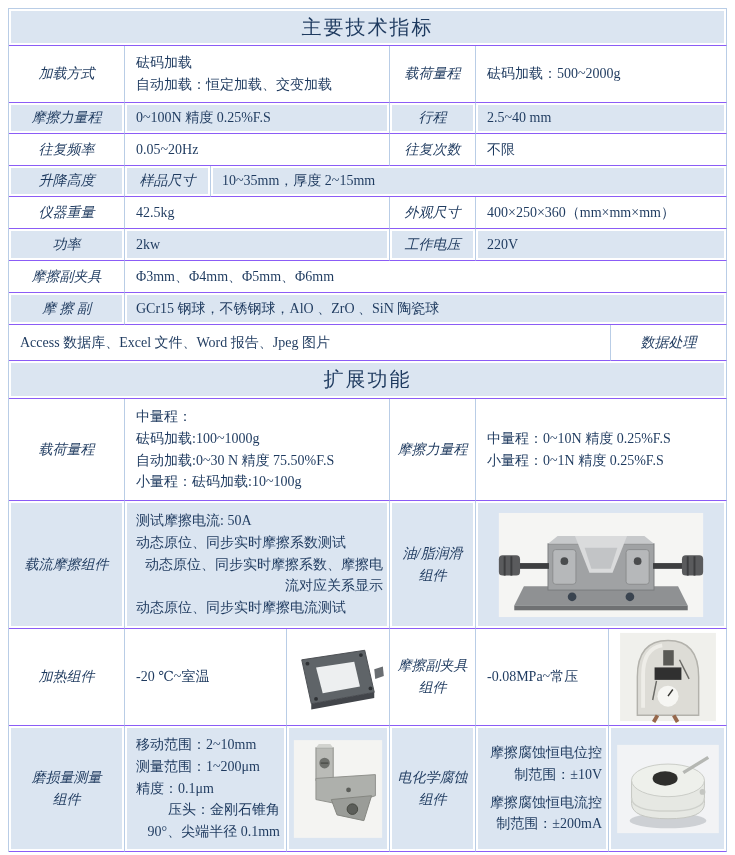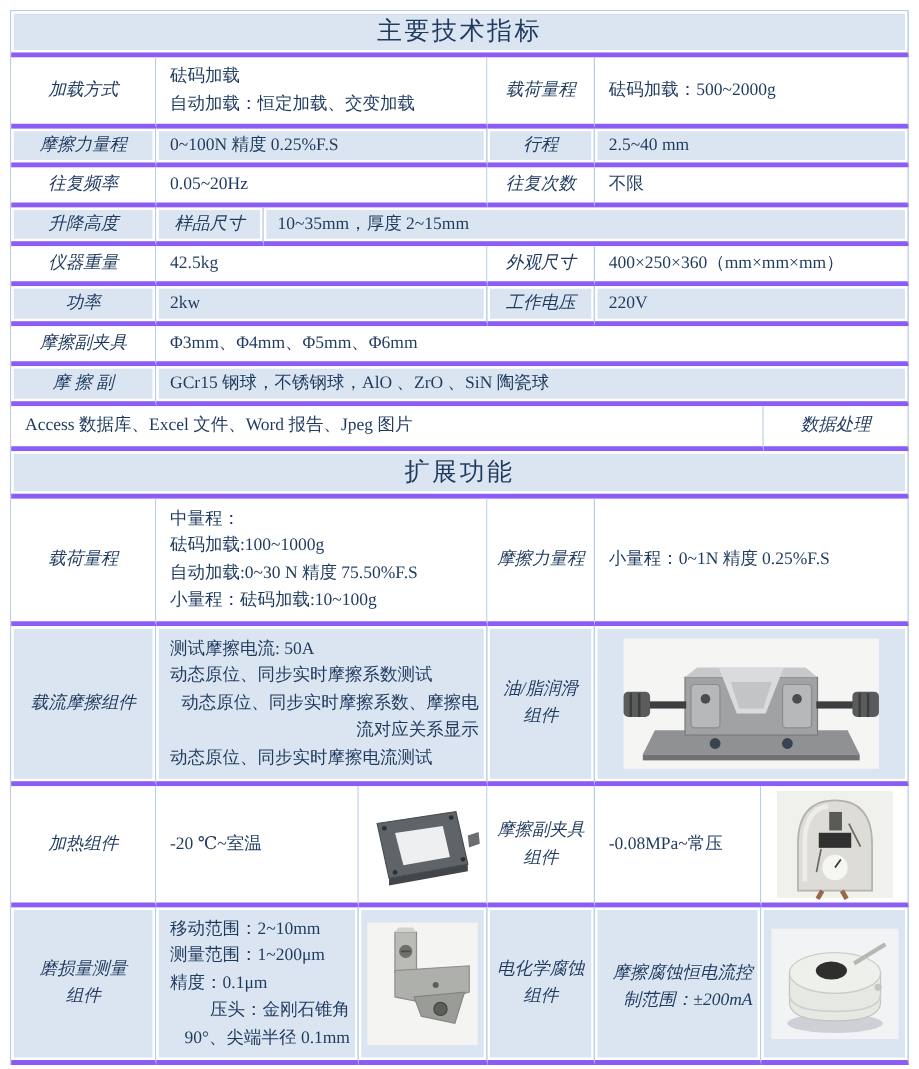--- a/index.html
+++ b/index.html
@@ -12,42 +12,42 @@
   .page { padding:8px; }
   .tbl {
     width:719px;
     border-top:1px solid #b9cde6;
     border-left:1px solid #b9cde6;
     background:#ffffff;
   }
   .row { display:flex; width:100%; }
   .cell {
     border-right:1px solid #b9cde6;
-    border-bottom:4px solid #8b5cf6;
+    border-bottom:1px solid #8b5cf6;
     display:flex; flex-direction:column; justify-content:center;
     font-size:14px; line-height:1.55;
     background:#ffffff;
     overflow:hidden;
   }
   .blue { background:#dbe5f1; box-shadow: inset 0 0 0 2px #ffffff; }
   .label { align-items:center; text-align:center; padding:2px 4px;font-style:italic; }
   .value { padding:2px 6px 2px 11px; align-items:flex-start; text-align:right; }
   .title-cell { align-items:center; font-size:20px; letter-spacing:2px; }
   
   .h37{height:37px}.h57{height:57px}.h31{height:31px}.h32{height:32px}
   .h36{height:36px}.h38{height:38px}.h102{height:102px}.h128{height:128px}
   .h97{height:97px}.h126{height:126px}
   
   .c-l1{width:116px}.c-v1{width:265px}.c-l2{width:86px}.c-v2{flex:1}
   
   .c-span{flex:1}
   
   .c-t1{width:162px}.c-i1{width:103px}.c-t2{width:133px}.c-i2{flex:1}
   .ln { display:block; }
-  .gap { margin-top:6px;font-style:italic; }
+  .gap { margin-top:6px; }
   .photo-cell { align-items:center; justify-content:center; padding:2px; }
   .photo-cell svg { display:block; }
 </style>
 </head>
 <body>
 
 <div class="page">
   <div class="tbl">
 
     <div class="row h37">
@@ -122,20 +122,21 @@
     <div class="row h102">
       <div class="cell c-l1 label">载荷量程</div>
       <div class="cell c-v1 value">
         <span class="ln">中量程：</span>
         <span class="ln">砝码加载:100~1000g</span>
         <span class="ln">自动加载:0~30 N  精度 75.50%F.S</span>
         <span class="ln">小量程：砝码加载:10~100g</span>
       </div>
       <div class="cell c-l2 label">摩擦力量程</div>
       <div class="cell c-v2 value">
+        <span class="ln">中量程：0~10N  精度 0.25%F.S</span>
         <span class="ln">小量程：0~1N  精度 0.25%F.S</span>
       </div>
     </div>
 
     <div class="row h128">
       <div class="cell c-l1 label blue">载流摩擦组件</div>
       <div class="cell c-v1 value blue">
         <span class="ln">测试摩擦电流: 50A</span>
         <span class="ln">动态原位、同步实时摩擦系数测试</span>
         <span class="ln">动态原位、同步实时摩擦系数、摩擦电流对应关系显示</span>
@@ -233,20 +234,21 @@
           <line x1="31" y1="30" x2="39" y2="30" stroke="#4b4d49" stroke-width="1.5"></line>
           <circle cx="60" cy="58" r="2.5" fill="#5c5e5a"></circle>
           <circle cx="64" cy="78" r="5.5" fill="#5c5e5a" stroke="#44463f"></circle>
         </svg>
       </div>
       <div class="cell c-l2 label blue">
         <span class="ln">电化学腐蚀</span>
         <span class="ln">组件</span>
       </div>
       <div class="cell c-t2 value blue">
+        <span class="ln">摩擦腐蚀恒电位控制范围：±10V</span>
         <span class="ln gap">摩擦腐蚀恒电流控制范围：±200mA</span>
       </div>
       <div class="cell c-i2 blue photo-cell">
         <svg width="108" height="94" viewBox="0 0 112 98">
           <rect x="3" y="3" width="106" height="92" fill="#f2f3f5"></rect>
           <ellipse cx="56" cy="82" rx="40" ry="8" fill="#cdd0d4"></ellipse>
           <path d="M18,40 L18,64 Q18,80 56,80 Q94,80 94,64 L94,40 Z" fill="#e6e8e3" stroke="#c2c4bf"></path>
           <path d="M18,58 Q18,72 56,72 Q94,72 94,58" fill="none" stroke="#cfd1cc" stroke-width="1.5"></path>
           <ellipse cx="56" cy="40" rx="38" ry="17" fill="#eef0eb" stroke="#c9cbc6"></ellipse>
           <ellipse cx="53" cy="38" rx="13" ry="7.5" fill="#2e2e2c"></ellipse>

